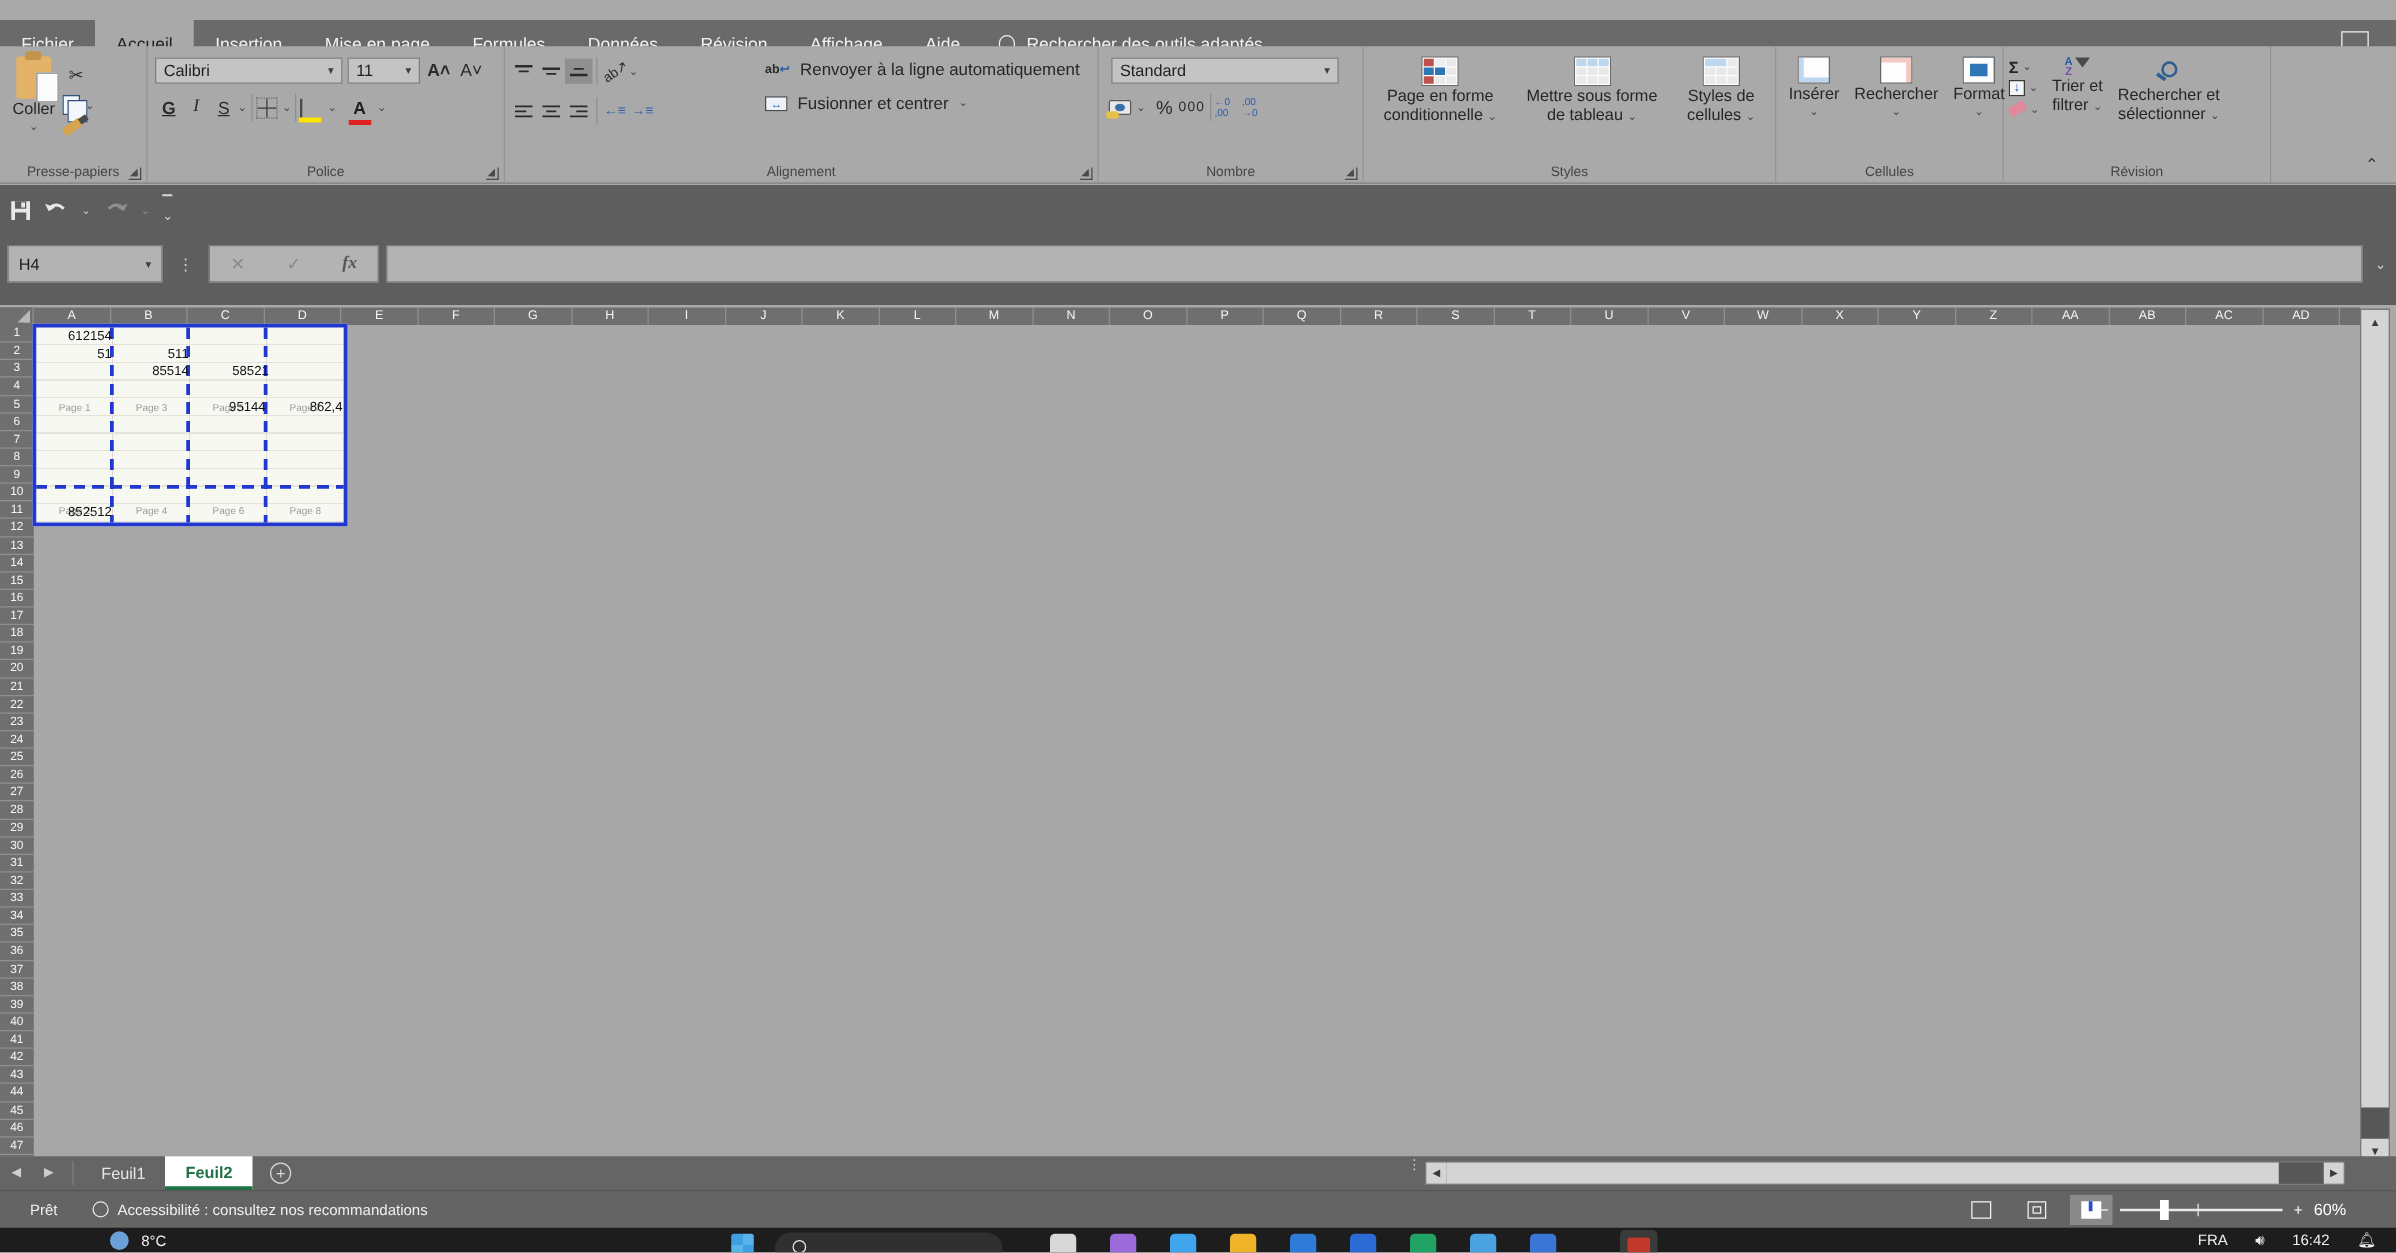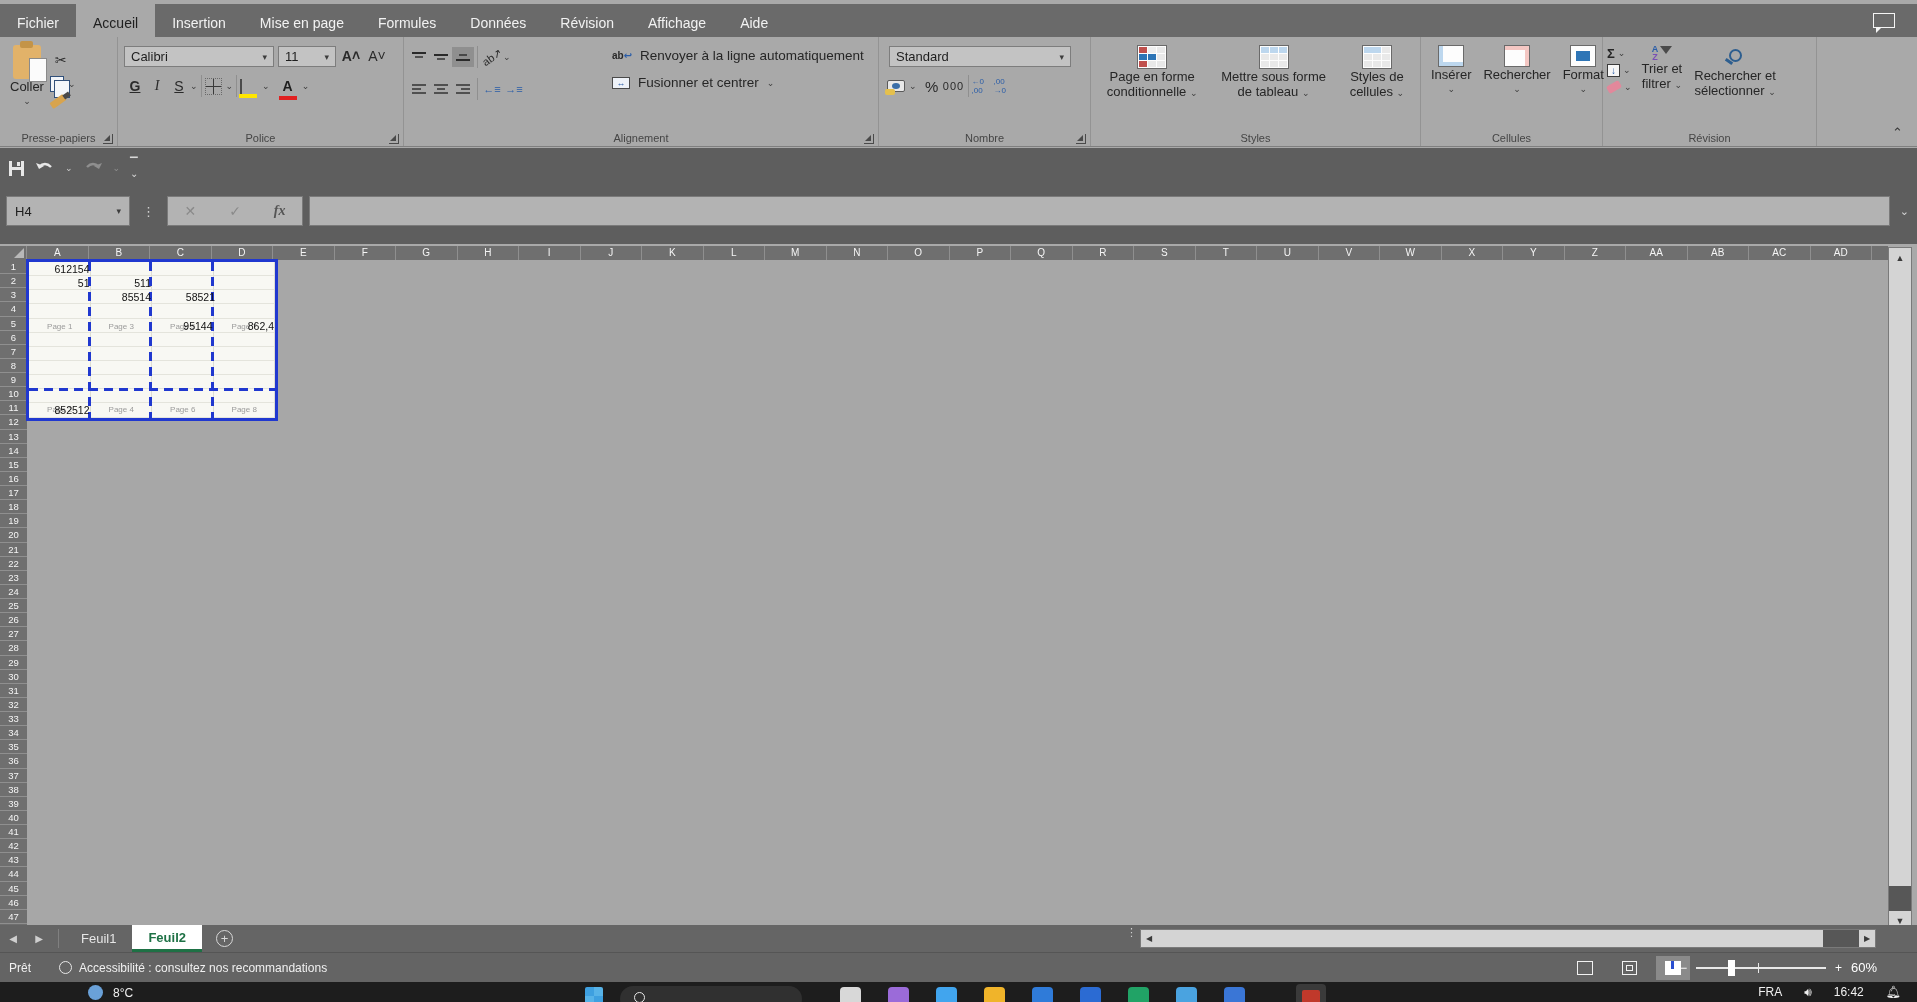--- a/index.html
+++ b/index.html
@@ -1,21 +1,21 @@
 <!DOCTYPE html>
 <html><head>
 <meta charset="utf-8">
 <style>
   * { margin:0; padding:0; box-sizing:border-box; }
   html,body { width:1917px; height:1002px; overflow:hidden;
     font-family:"Liberation Sans","DejaVu Sans",sans-serif; }
   #app { position:relative; width:1917px; height:1002px; background:#a9a9a9; }
 
   
-  .tabrow { position:absolute; left:0; top:4px; width:100%; height:37px; background:#6a6a6a;
+  .tabrow { position:absolute; left:0; top:16px; width:100%; height:37px; background:#6a6a6a;
     display:flex; align-items:stretch; color:#f2f2f2; font-size:14px; }
   .rtab { padding:0 17px; display:flex; align-items:center; cursor:default; }
   .rtab.active { background:#a9a9a9; color:#1f1f1f; }
   .tab-search { display:flex; align-items:center; gap:9px; margin-left:14px; }
   .bulb { width:13px; height:13px; border:1.5px solid #f0f0f0; border-radius:50% 50% 40% 40%; position:relative; }
   .bulb:after { content:""; position:absolute; left:3px; bottom:-4px; width:4px; height:3px; border-left:1.5px solid #f0f0f0; border-right:1.5px solid #f0f0f0; }
   .comment-ic { position:absolute; right:22px; top:9px; width:22px; height:15px; border:1.6px solid #f5f5f5; background:transparent; }
   .comment-ic:after { content:""; position:absolute; left:2px; bottom:-6px; border:3px solid transparent; border-top-color:#f5f5f5; border-left-color:#f5f5f5; }
 
   
@@ -157,20 +157,24 @@
         <div class="rtab">Fichier</div>
         <div class="rtab active">Accueil</div>
         <div class="rtab">Insertion</div>
         <div class="rtab">Mise en page</div>
         <div class="rtab">Formules</div>
         <div class="rtab">Données</div>
         <div class="rtab">Révision</div>
         <div class="rtab">Affichage</div>
         <div class="rtab">Aide</div>
       </div>
+    <div class="tab-search">
+      <span class="bulb"></span>
+      <span>Rechercher des outils adaptés</span>
+    </div>
     <div class="comment-ic"></div>
   </div>
 
   <div class="ribbon">
 
     <div class="rgroup" style="width:118px;">
       <div style="display:flex;">
         <div class="bigbtn">
           <span class="clipboard"></span>
           <span>Coller</span>
@@ -593,21 +597,21 @@
     <span class="addsheet">+</span>
   </div>
   <span class="hdots">⋮</span>
   <div class="hscroll">
     <div class="btn" style="left:0;">◀</div>
     <div class="thumb"></div>
     <div class="btn" style="right:0;">▶</div>
   </div>
 
   <div class="statusbar">
-    <span style="margin-left:9px;">Prêt</span>
+    <span style="margin-left:24px;">Prêt</span>
     <span class="acc-ic"></span>
     <span>Accessibilité : consultez nos recommandations</span>
     <div class="viewbtns">
       <span class="vbtn">
           <span class="vic-normal"></span>
         </span>
       <span class="vbtn">
           <span class="vic-layout">
             <i></i>
           </span>

